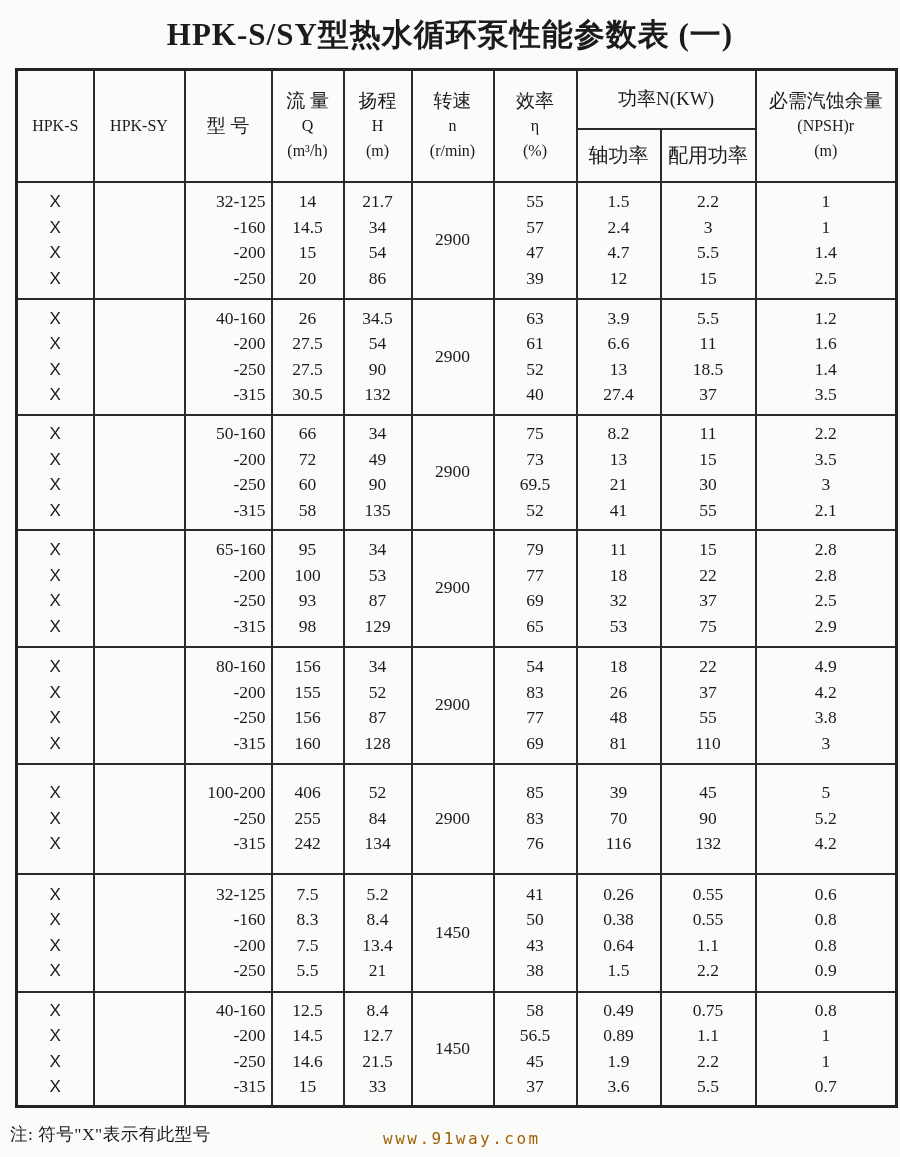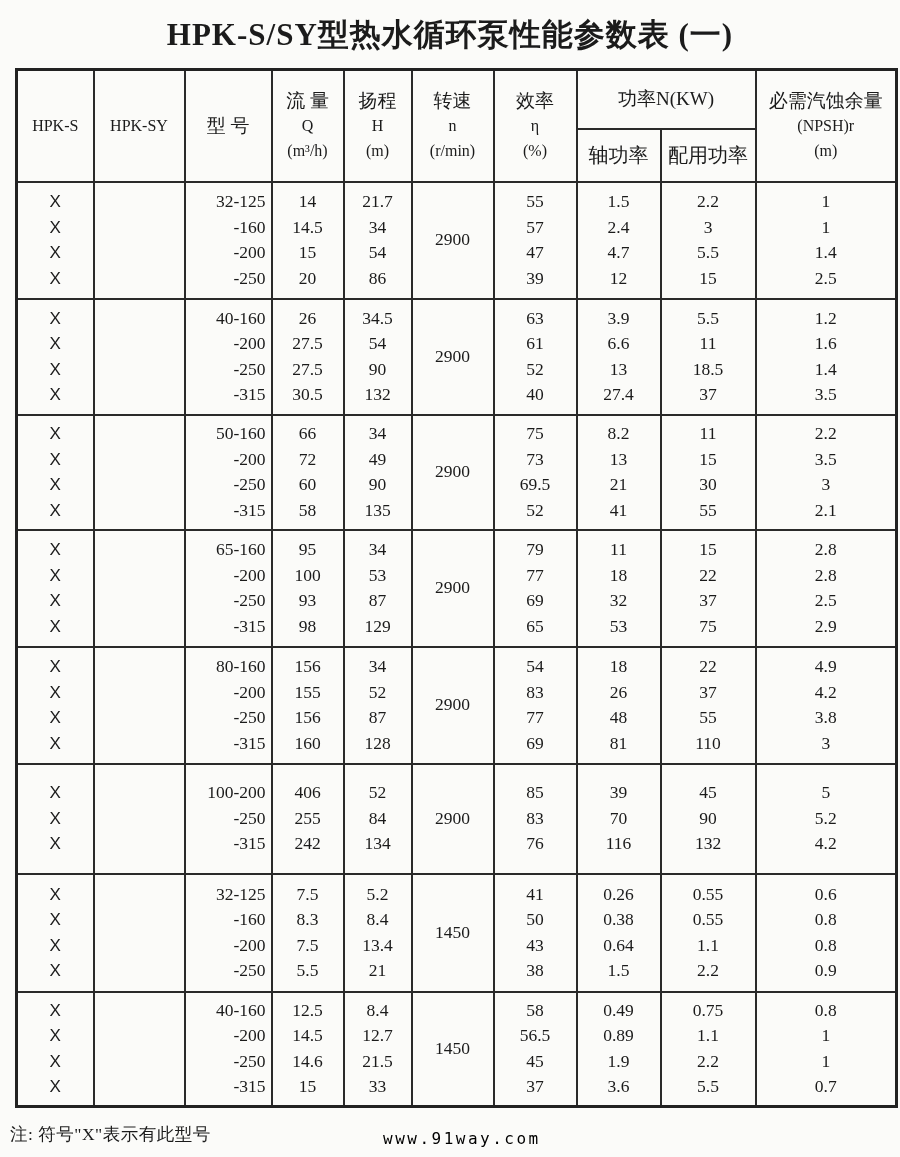--- a/index.html
+++ b/index.html
@@ -56,21 +56,21 @@
     left: 10px; top: 1122px;
     font-size: 17.5px;
     letter-spacing: 0.5px;
   }
   .watermark {
     position: absolute;
     left: 383px; top: 1129px;
     font-family: "DejaVu Sans Mono", "Liberation Mono", monospace;
     font-size: 16px;
     letter-spacing: 2.5px;
-    color: #000000;
+    color: #a16207;
   }
 </style>
 </head>
 <body>
 
 <div class="page-title">HPK-S/SY型热水循环泵性能参数表 (一)</div>
 
 <table class="pump-table">
   <colgroup>
     <col style="width:77px">

